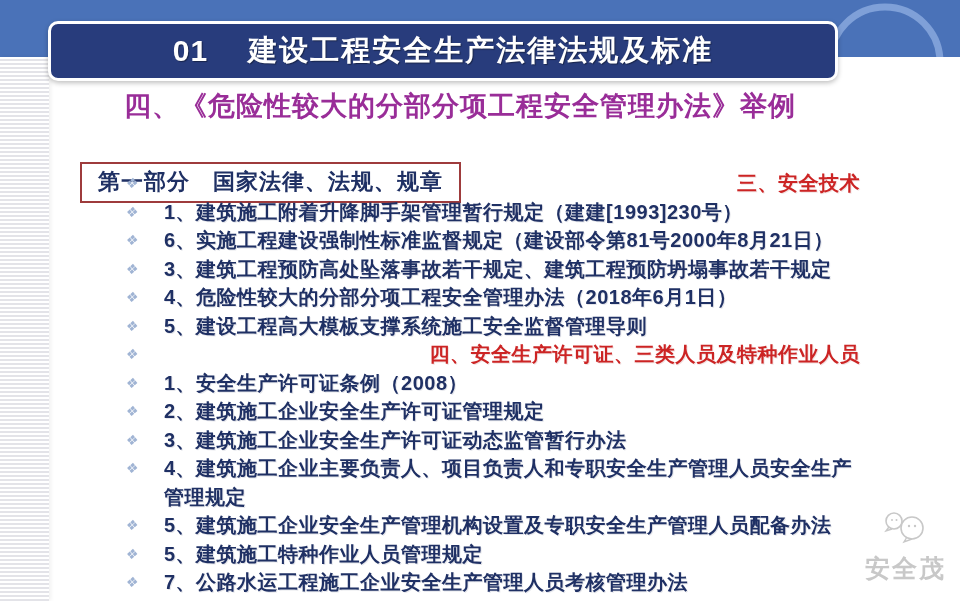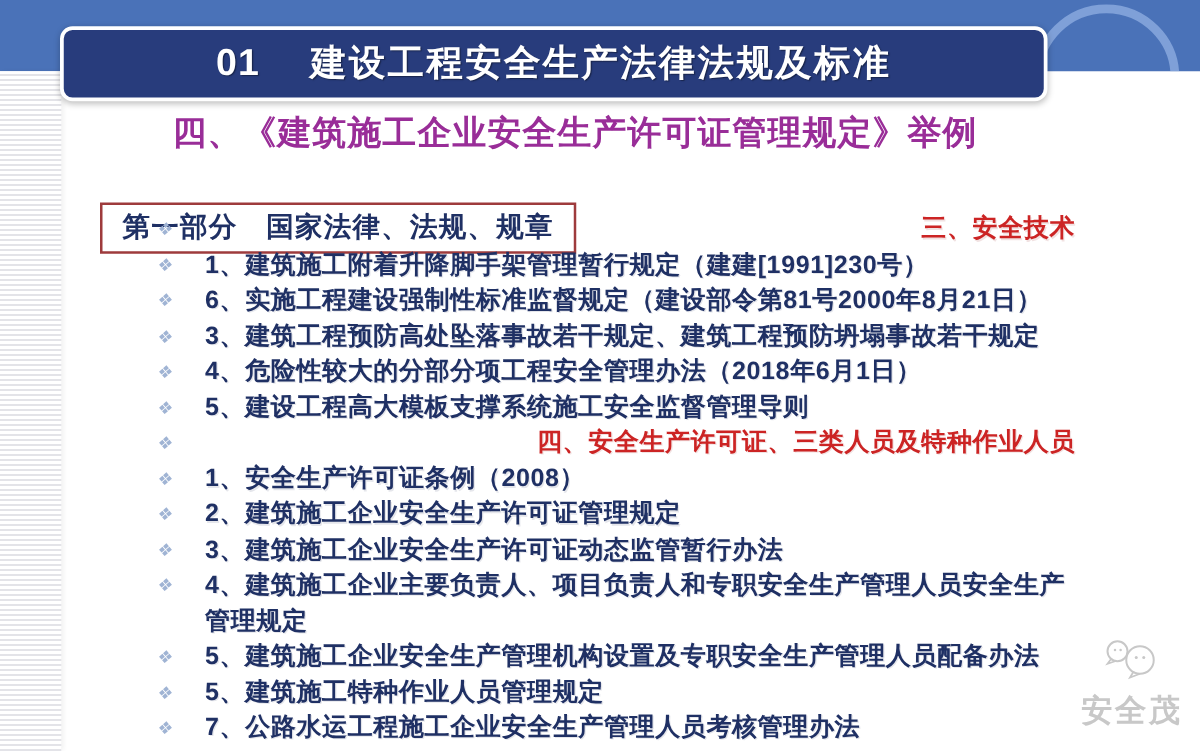--- a/index.html
+++ b/index.html
@@ -99,34 +99,34 @@
     </svg>
   </div>
 
   <div class="left-strip"></div>
 
   <div class="header-box">
     <span class="badge">01</span>
     <span class="title">建设工程安全生产法律法规及标准</span>
   </div>
 
-  <div class="headline">四、《建筑施工企业安全生产许可证管理规定》举例</div>
+  <div class="headline">四、《危险性较大的分部分项工程安全管理办法》举例</div>
 
   <div class="part-box-wrap">
     <div class="part-box">第一部分　国家法律、法规、规章</div>
   </div>
 
   <div class="law-list">
       <div class="law-row section">
         <span class="law-bullet">❖</span>
         <span class="law-text">三、安全技术</span>
       </div>
       <div class="law-row">
         <span class="law-bullet">❖</span>
-        <span class="law-text">1、建筑施工附着升降脚手架管理暂行规定（建建[1991]230号）</span>
+        <span class="law-text">1、建筑施工附着升降脚手架管理暂行规定（建建[1993]230号）</span>
       </div>
       <div class="law-row">
         <span class="law-bullet">❖</span>
         <span class="law-text">6、实施工程建设强制性标准监督规定（建设部令第81号2000年8月21日）</span>
       </div>
       <div class="law-row">
         <span class="law-bullet">❖</span>
         <span class="law-text">3、建筑工程预防高处坠落事故若干规定、建筑工程预防坍塌事故若干规定</span>
       </div>
       <div class="law-row">

